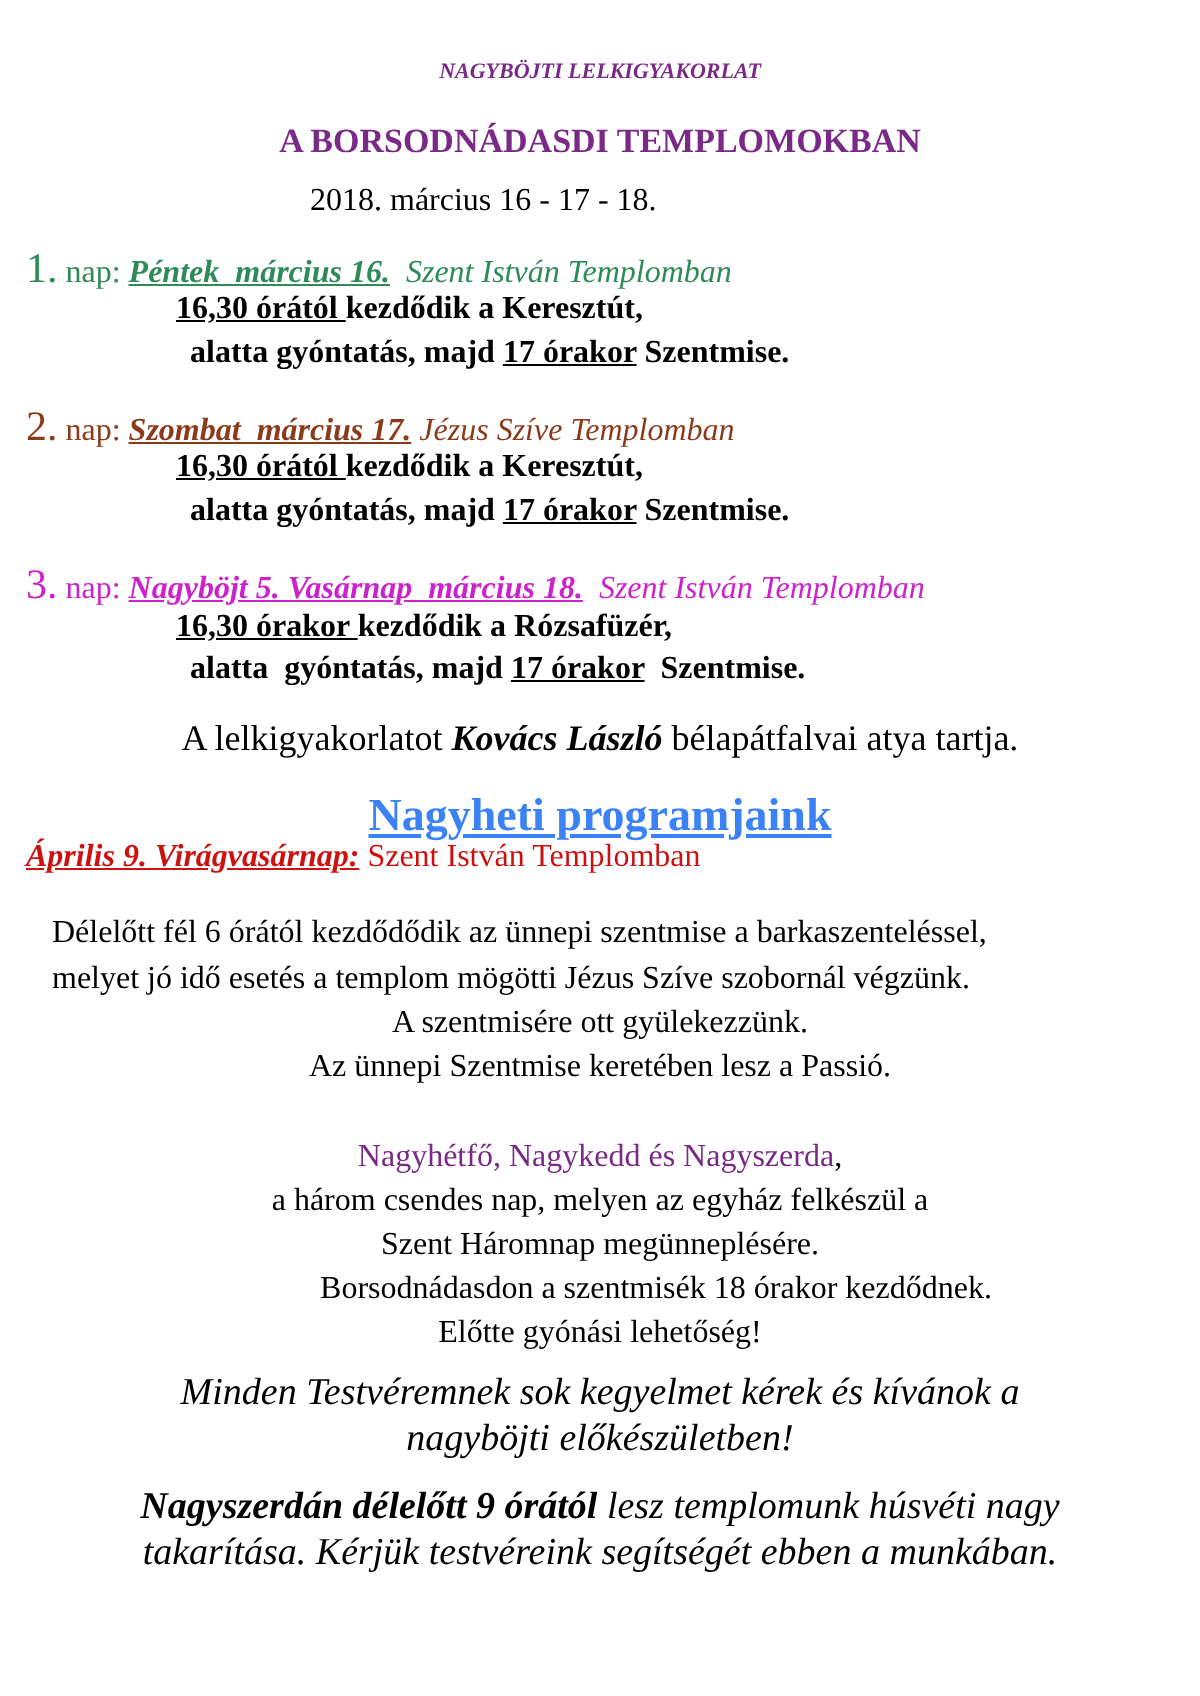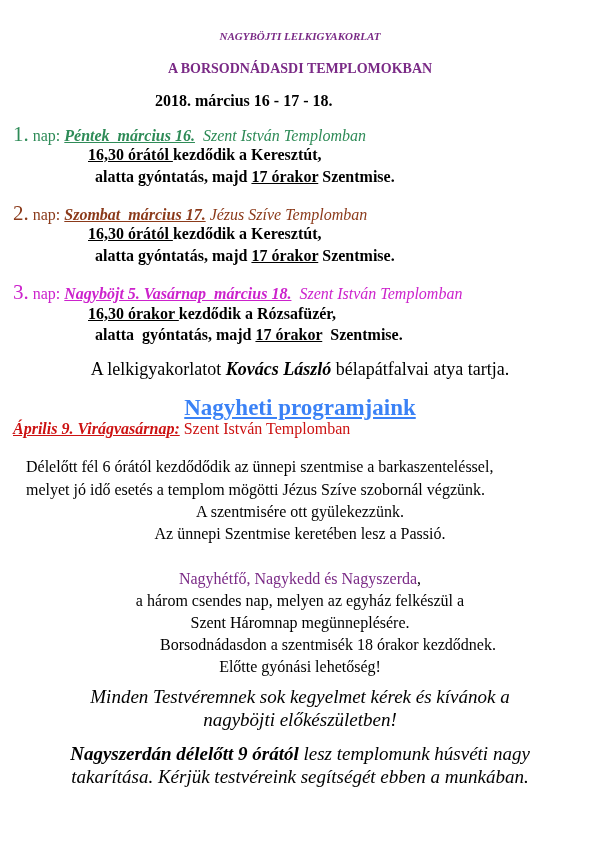--- a/index.html
+++ b/index.html
@@ -13,22 +13,22 @@
   .brown { color: #8b3a1a; }
   .magenta { color: #cc22cc; }
   .red { color: #cc1111; }
   .blue { color: #3b82f6; font-family: Liberation Serif, serif; }
   .center { left: 0; width: 600px; text-align: center; }
   .u { text-decoration: underline; }
   .b { font-weight: bold; }
   .i { font-style: italic; }
 
   #head-small { top: 30px; font-size: 11px; font-weight: bold; font-style: italic; }
-  #head-big { top: 61px; font-size: 14px; font-weight: bold; }
-  #head-date { top: 92px; left: 155px; font-size: 16px; font-weight: bold; }
+  #head-big { top: 61px; font-size: 17px; font-weight: bold; }
+  #head-date { top: 92px; left: 155px; font-size: 16px; font-weight: normal; }
 
   .day { left: 13px; font-size: 16px; }
   .day .num { font-size: 21px; }
   .day .day-label { font-weight: bold; font-style: italic; text-decoration: underline; }
   .day .church { font-style: italic; }
   .sub1 { left: 88px; font-size: 16px; font-weight: bold; }
   .sub2 { left: 95px; font-size: 16px; font-weight: bold; }
 
   #day1 { top: 122px; }
   #d1l1 { top: 146px; }

